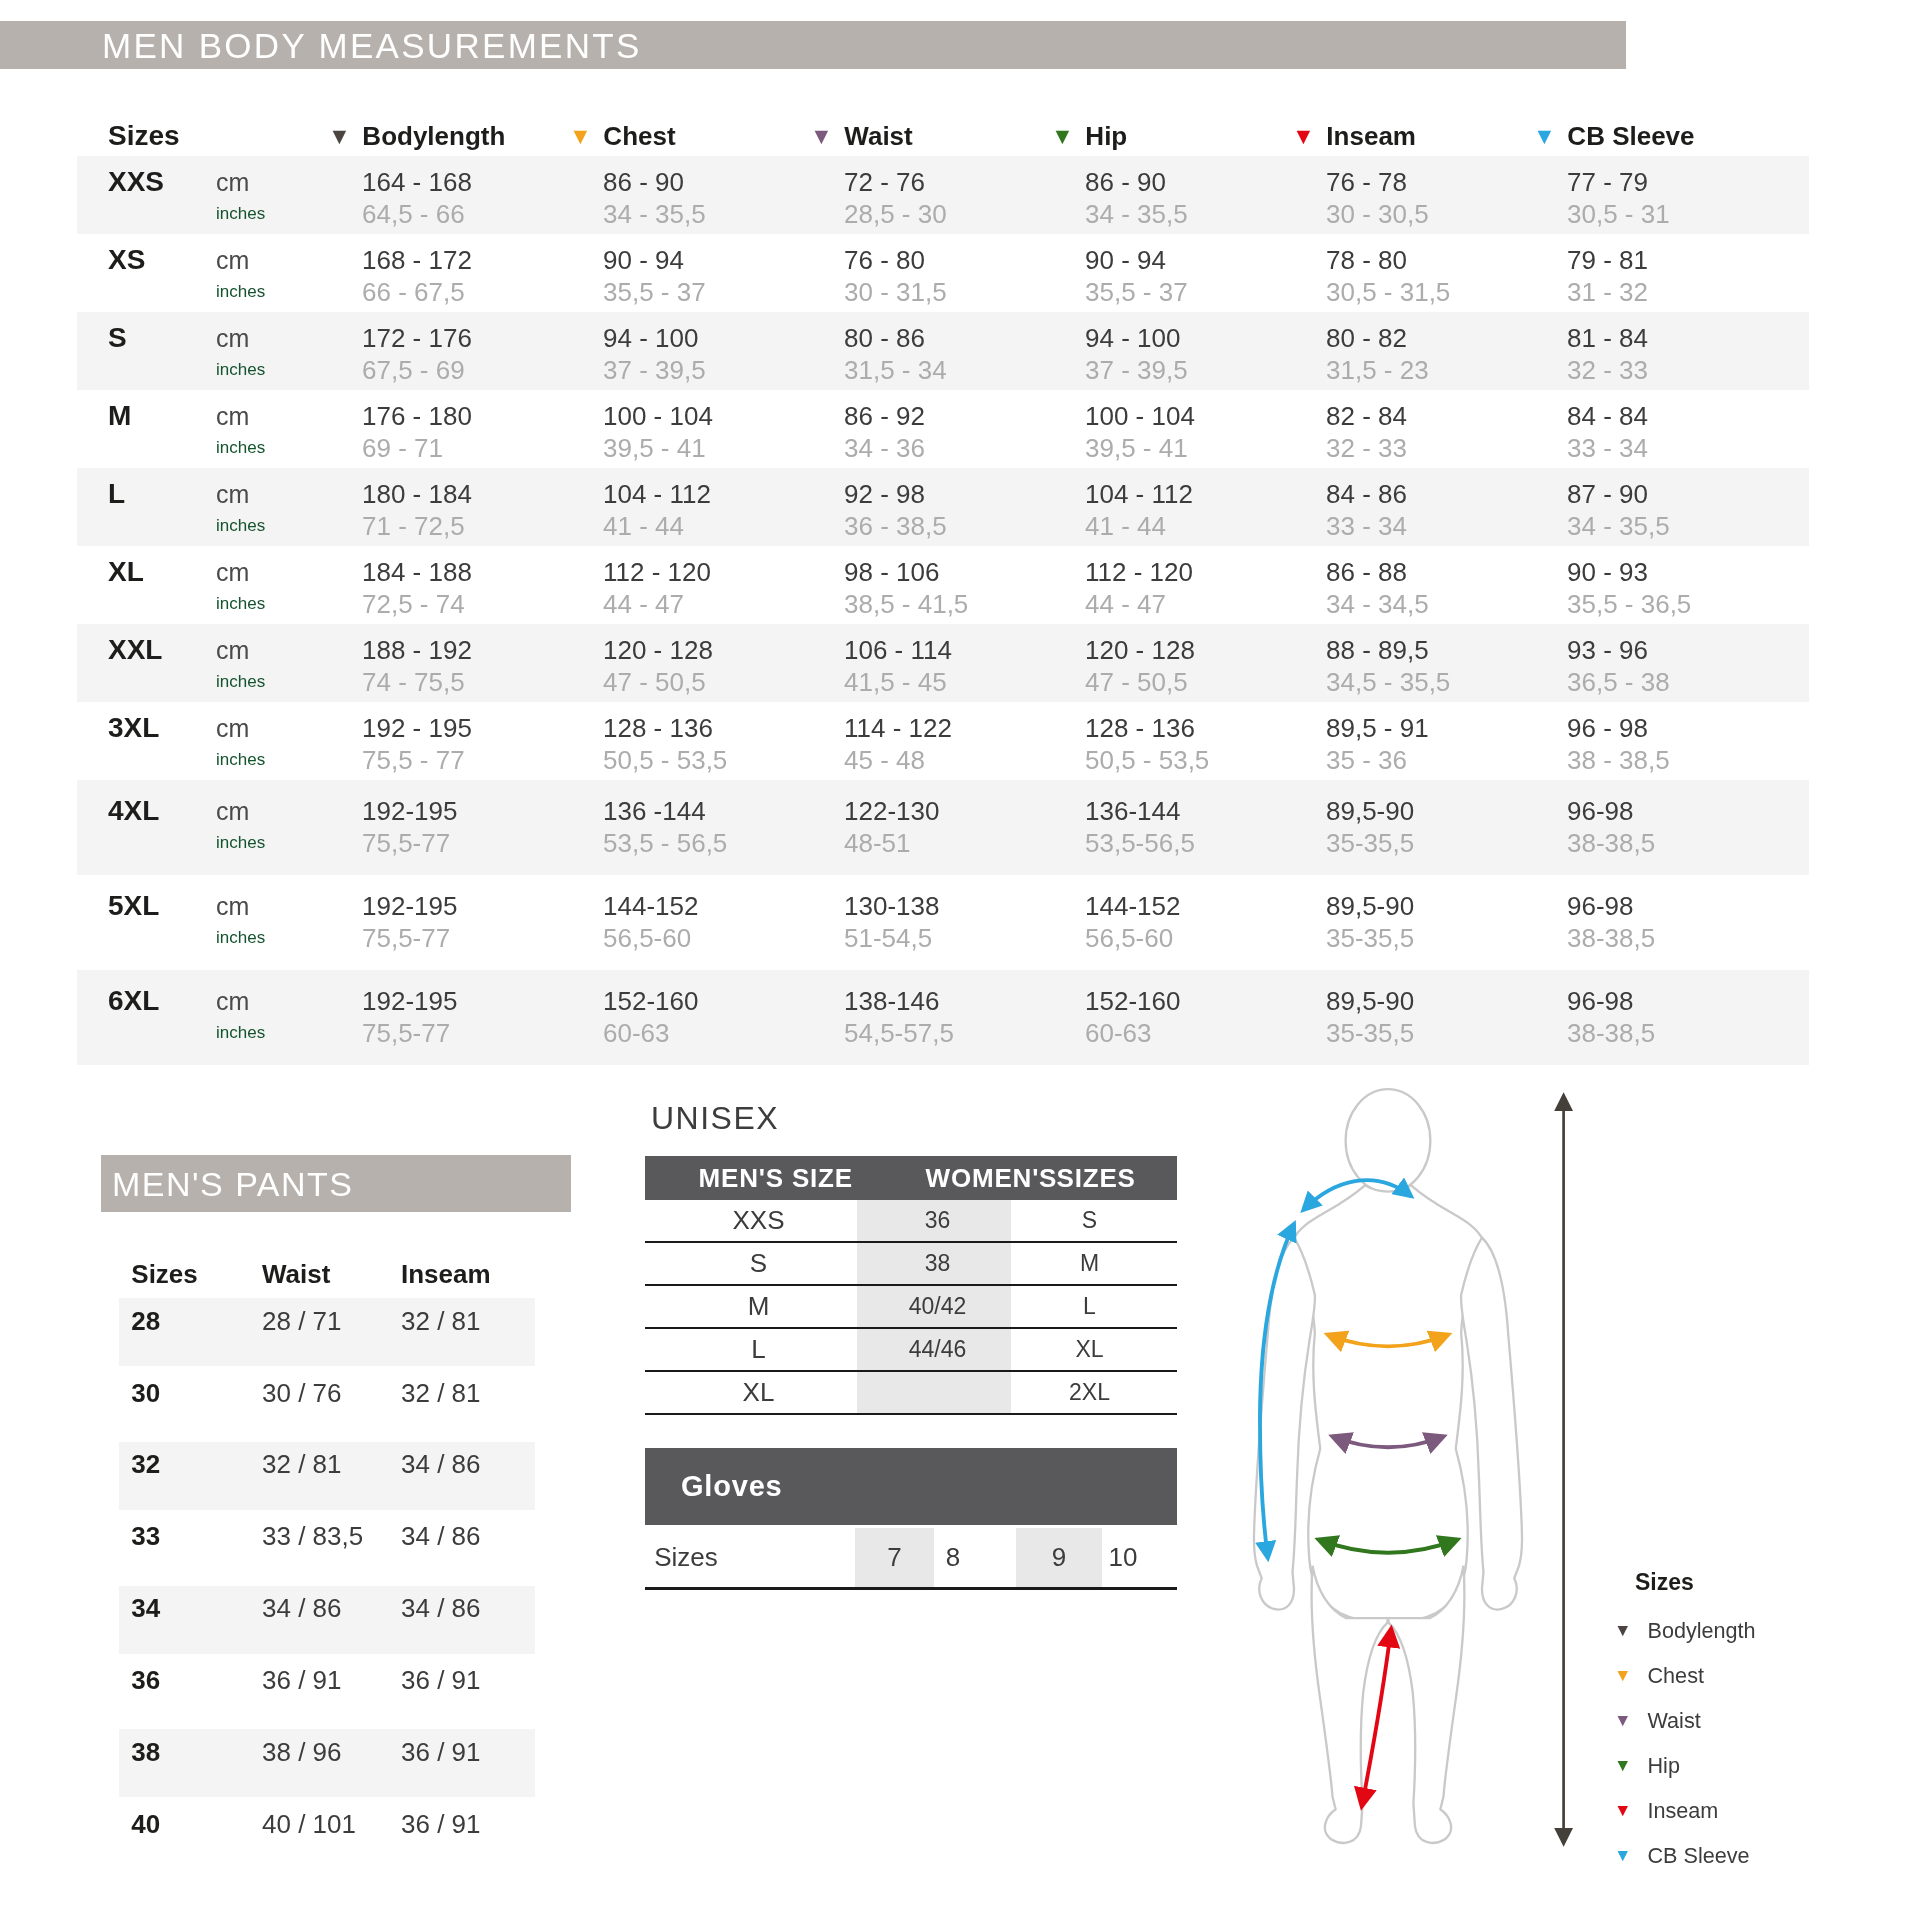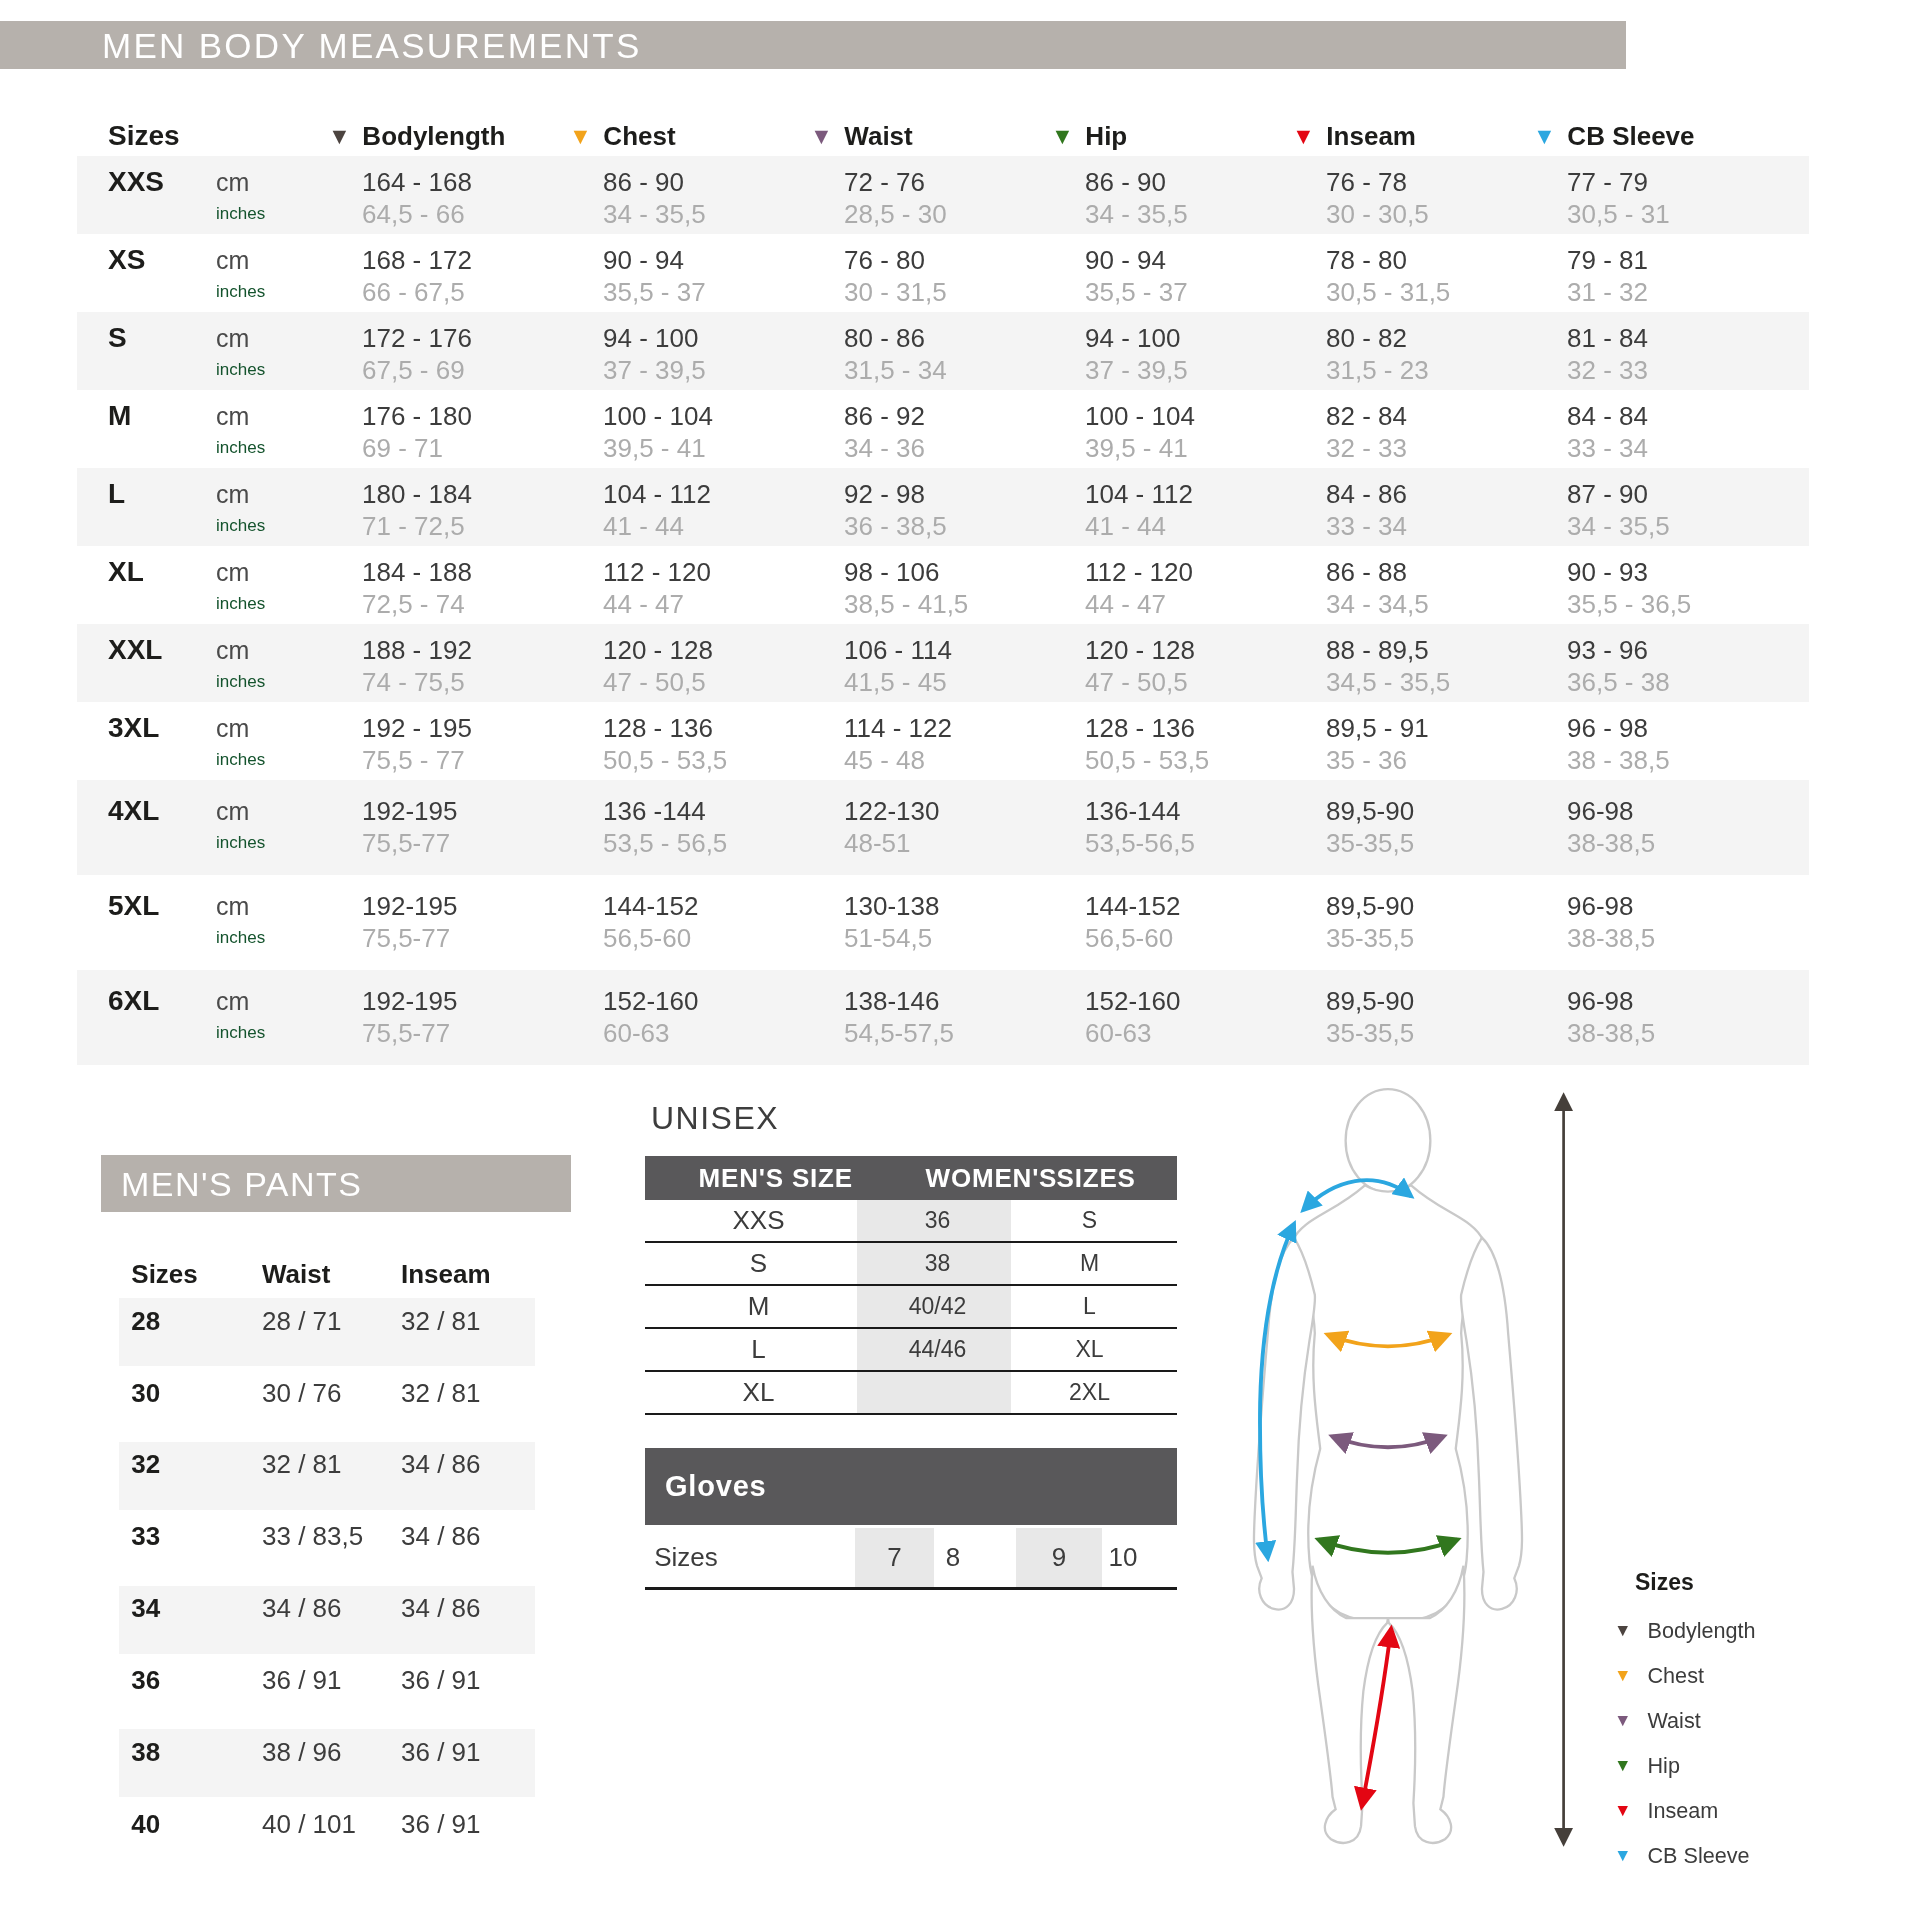--- a/index.html
+++ b/index.html
@@ -4,21 +4,21 @@
 <style>
   html,body{margin:0;padding:0;}
   body{width:1926px;height:1926px;position:relative;background:#fff;color:#1d1d1b;
        font-family:"Liberation Sans",sans-serif;overflow:hidden;}
   .abs{position:absolute;}
 
   
   .title-bar{left:0;top:21px;width:1626px;height:48px;background:#b6b1ac;color:#fff;
              font-size:35px;letter-spacing:2.3px;line-height:49px;padding-left:102px;box-sizing:border-box;}
   .pants-bar{left:101px;top:1155px;width:470px;height:57px;background:#b6b1ac;color:#fff;
-             font-size:34px;letter-spacing:1.5px;line-height:59px;padding-left:20px;box-sizing:border-box;}
+             font-size:34px;letter-spacing:1.5px;line-height:59px;padding-left:11px;box-sizing:border-box;}
 
   
   #main-table{left:77px;top:116px;width:1732px;}
   .mhead,.mrow{display:grid;grid-template-columns:139px 146px repeat(6,241px);}
   .mhead{height:40px;align-items:center;}
   .mhead .sizes{grid-column:1 / span 2;font-weight:bold;font-size:28px;padding-left:31px;}
   .hcell{display:flex;align-items:center;gap:11.6px;font-weight:bold;font-size:26px;margin-left:-34px;}
   .tri{font-size:23px;line-height:1;}
   .mrow{min-height:78px;box-sizing:border-box;padding-top:10px;}
   .mrow.tall{min-height:95px;padding-top:14.6px;}
@@ -48,21 +48,21 @@
   .urows{position:relative;}
   .uband{position:absolute;left:212px;top:0;width:154px;height:100%;background:#e8e8e8;}
   .urow{position:relative;display:grid;grid-template-columns:227px 131px 173px;height:41px;
         align-items:center;border-bottom:2.3px solid #1a1a1a;color:#3c3c3c;}
   .urow .c1{text-align:center;font-size:26px;}
   .urow .c2{text-align:center;font-size:23px;}
   .urow .c3{text-align:center;font-size:23px;}
 
   
   #gloves-bar{left:645px;top:1448px;width:532px;height:77px;background:#59585a;color:#fff;
-              font-weight:bold;font-size:29px;line-height:77px;padding-left:20px;box-sizing:border-box;letter-spacing:0.8px;}
+              font-weight:bold;font-size:29px;line-height:77px;padding-left:36px;box-sizing:border-box;letter-spacing:0.8px;}
   #gloves-row{left:645px;top:1528px;width:532px;height:59px;border-bottom:3.1px solid #1a1a1a;font-size:26px;color:#3c3c3c;}
   .gband{position:absolute;top:0;height:100%;background:#e8e8e8;}
   .gband.b7{left:210px;width:79px;}
   .gband.b9{left:371px;width:86px;}
   .gcell{position:absolute;top:14px;}
   .gsizes{left:9.2px;}
   .g7{left:210px;width:79px;text-align:center;}
   .g8{left:285px;width:46px;text-align:center;}
   .g9{left:371px;width:86px;text-align:center;}
   .g10{left:451px;width:54px;text-align:center;}

